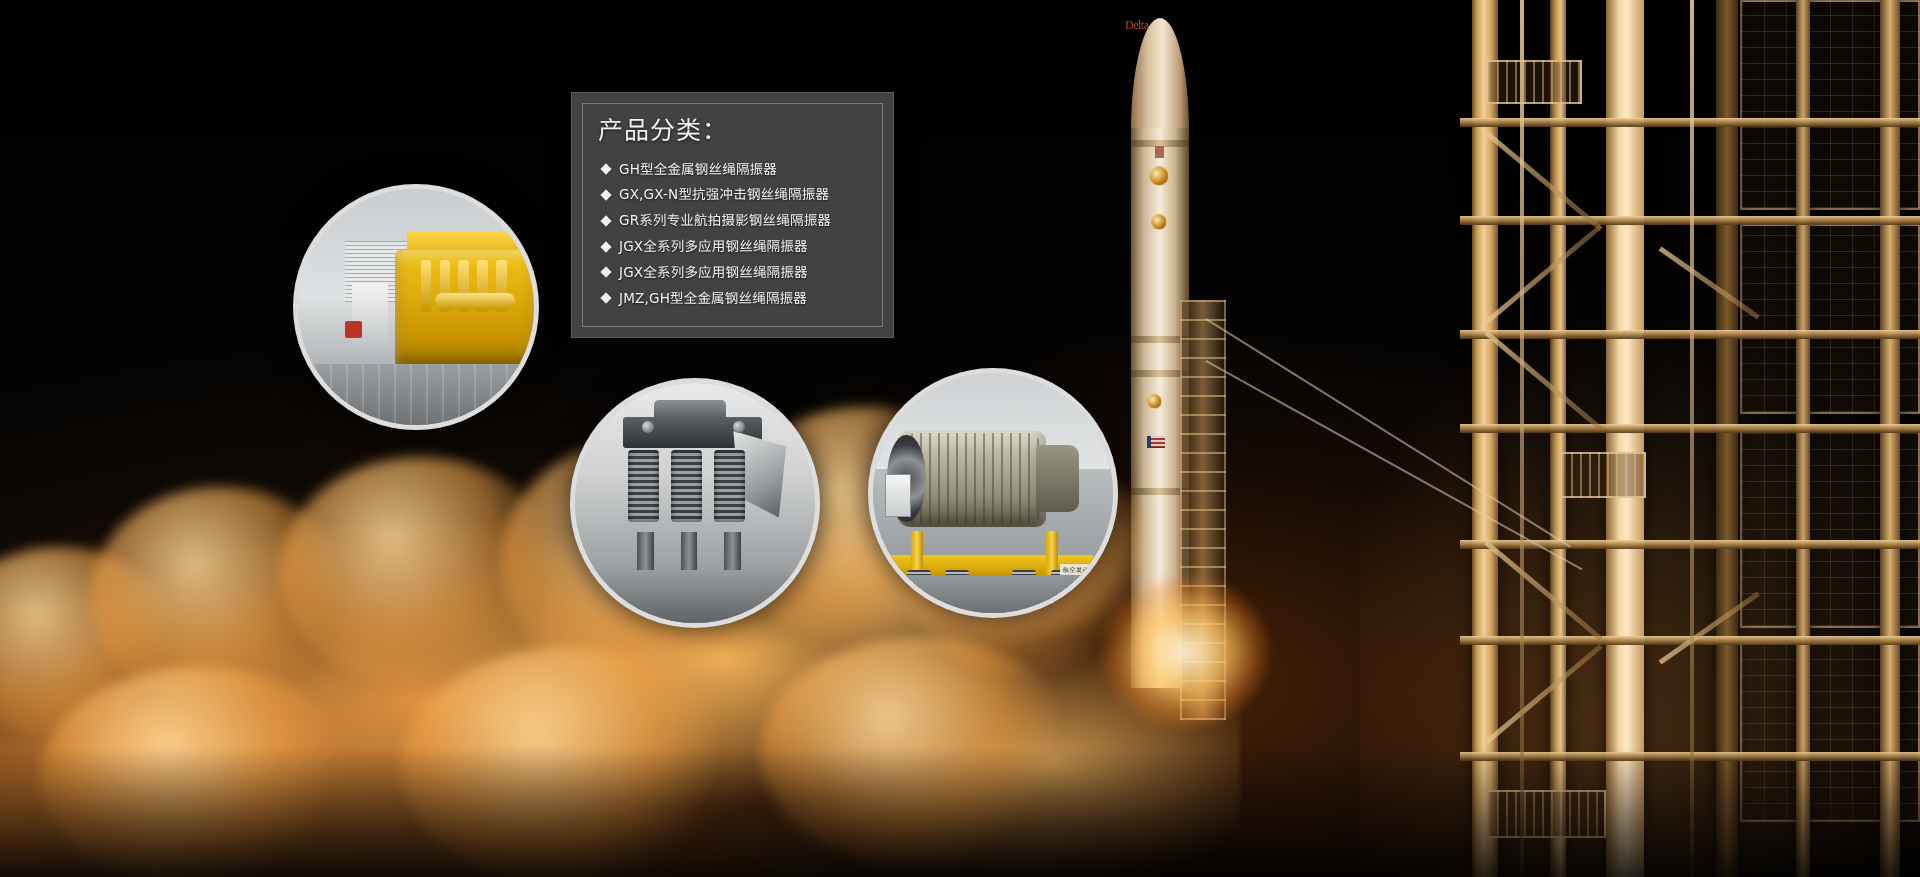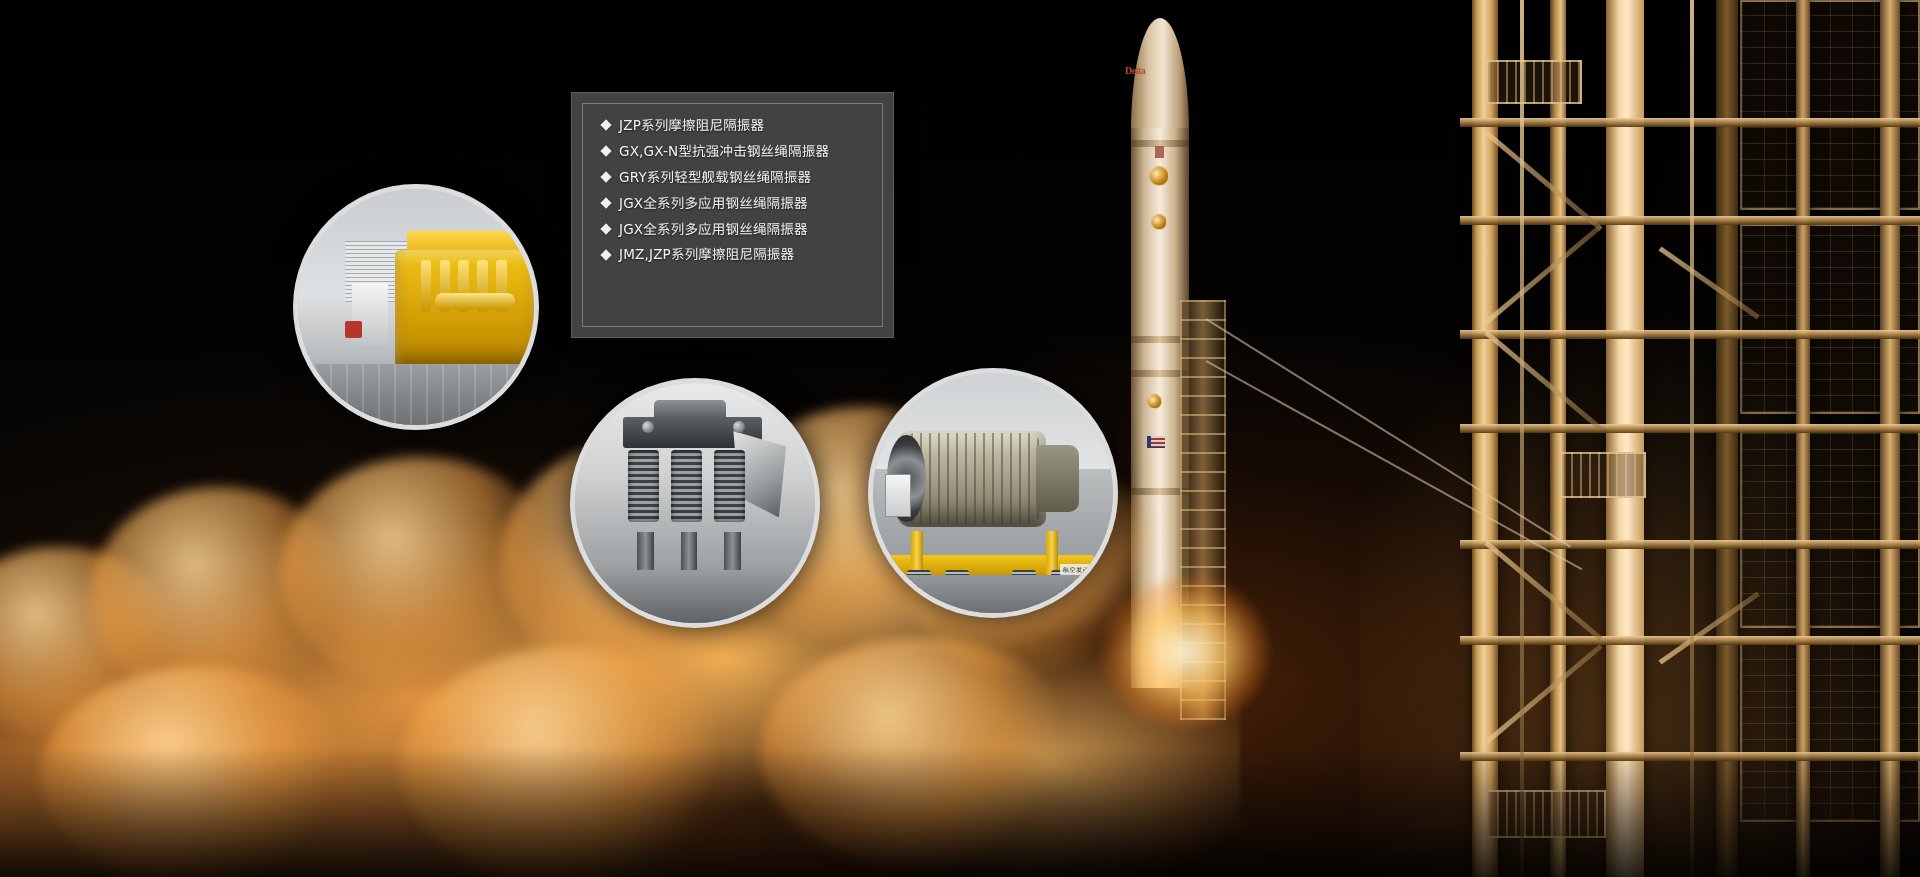--- a/index.html
+++ b/index.html
@@ -108,22 +108,22 @@
     border:1px solid rgba(255,230,180,.5);
   }
   .rk-flag {
     position:absolute; width:18px; height:12px;
     background:
       repeating-linear-gradient(180deg,#d9d2c6 0 2px,#9e3a32 2px 4px);
     box-shadow:inset 7px -4px 0 -3px #2c3a6b;
   }
   .rk-mark { position:absolute; background:rgba(150,60,40,.75); }
   .rk-text {
-    position:absolute; font-size:10px; color:#b8492f; font-weight:bold;
-    font-family:"Liberation Serif",serif; letter-spacing:-.5px;margin-top:47px;
+    position:absolute; font-size:12px; color:#b8492f; font-weight:normal;
+    font-family:"Liberation Serif",serif; letter-spacing:-.5px;
   }
   
   .mast {
     position:absolute; left:1180px; top:300px;
     width:46px; height:420px;
     background:
       repeating-linear-gradient(0deg, rgba(228,190,128,.55) 0 2px, rgba(0,0,0,0) 2px 19px),
       linear-gradient(90deg,rgba(60,42,20,.5),rgba(196,154,92,.6),rgba(60,42,20,.5));
     border-left:2px solid rgba(226,188,128,.6);
     border-right:2px solid rgba(226,188,128,.45);
@@ -514,42 +514,43 @@
       <div class="jet-wheel" style="left:18%;"></div>
       <div class="jet-wheel" style="left:70%;"></div>
       <div class="jet-floor"></div>
       <div class="jet-label">航空发动机</div>
     </div>
   </div>
 
   <div id="info-panel">
     <div class="panel-inner-frame"></div>
     <div class="panel-content">
+      <h2 id="panel-title">产品分类：</h2>
       <ul id="category-list">
           <li>
             <span class="bullet-diamond"></span>
-            <span>JZP系列摩擦阻尼隔振器</span>
+            <span>GH型全金属钢丝绳隔振器</span>
           </li>
           <li>
             <span class="bullet-diamond"></span>
             <span>GX,GX-N型抗强冲击钢丝绳隔振器</span>
           </li>
           <li>
             <span class="bullet-diamond"></span>
-            <span>GRY系列轻型舰载钢丝绳隔振器</span>
+            <span>GR系列专业航拍摄影钢丝绳隔振器</span>
           </li>
           <li>
             <span class="bullet-diamond"></span>
             <span>JGX全系列多应用钢丝绳隔振器</span>
           </li>
           <li>
             <span class="bullet-diamond"></span>
             <span>JGX全系列多应用钢丝绳隔振器</span>
           </li>
           <li>
             <span class="bullet-diamond"></span>
-            <span>JMZ,JZP系列摩擦阻尼隔振器</span>
+            <span>JMZ,GH型全金属钢丝绳隔振器</span>
           </li>
         </ul>
     </div>
   </div>
 
 </div>
 
 </body></html>

